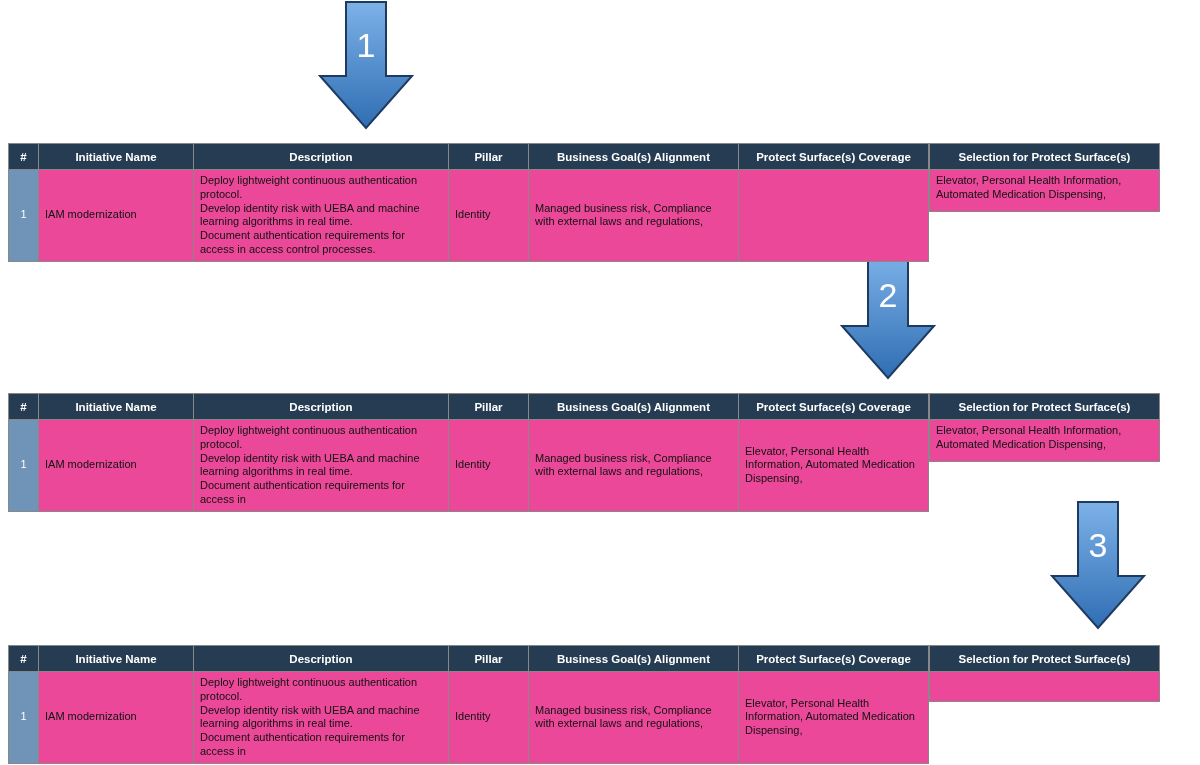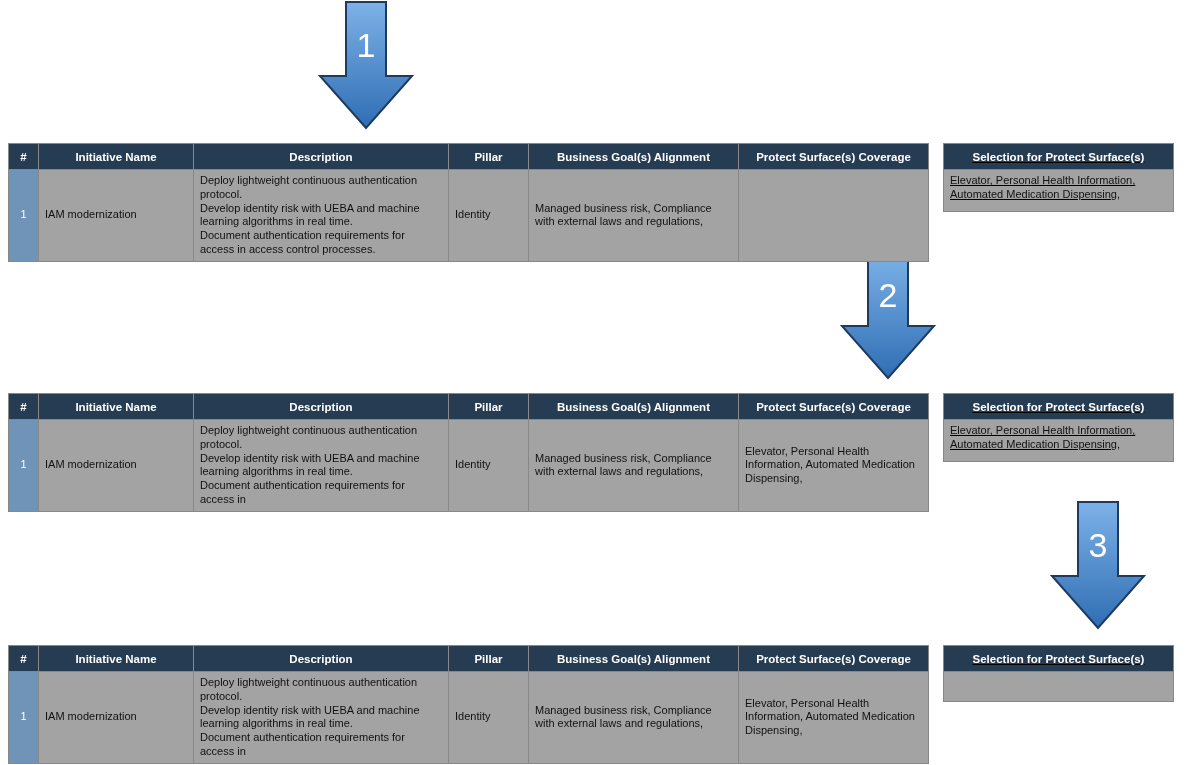--- a/index.html
+++ b/index.html
@@ -42,40 +42,38 @@
     display: flex;
     align-items: flex-start;
   }
   .main-tbl {
     border-collapse: collapse;
     table-layout: fixed;
   }
   .sel-tbl {
     border-collapse: collapse;
     table-layout: fixed;
-    margin-left: 14px;
-    text-decoration: underline;
   }
   .main-tbl th, .main-tbl td,
   .sel-tbl th, .sel-tbl td {
     border: 1px solid #888;
     padding: 4px 6px;
     vertical-align: middle;
     box-sizing: border-box;
   }
   .main-tbl th, .sel-tbl th {
     background: #263c52;
     color: #fff;
     font-weight: 700;
     text-align: center;
     height: 26px;
     font-size: 11.5px;
   }
   .main-tbl td, .sel-tbl td {
-    background: #a3a3a3;
+    background: #ec4899;
     color: #111;
     font-size: 11px;
     line-height: 1.25;
   }
   .col-num   { width: 30px; }
   .col-name  { width: 155px; }
   .col-desc  { width: 255px; }
   .col-pill  { width: 80px; }
   .col-goal  { width: 210px; }
   .col-prot  { width: 190px; }

